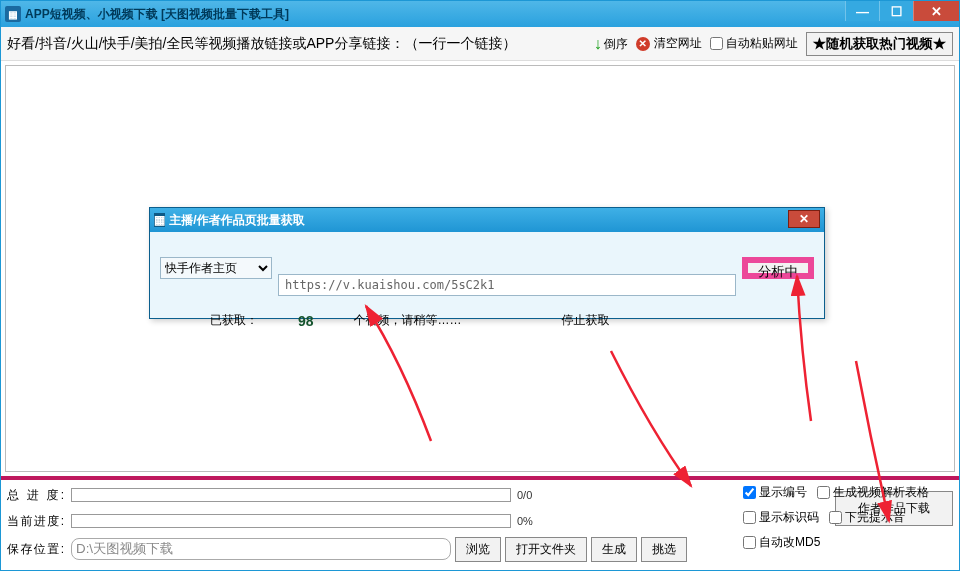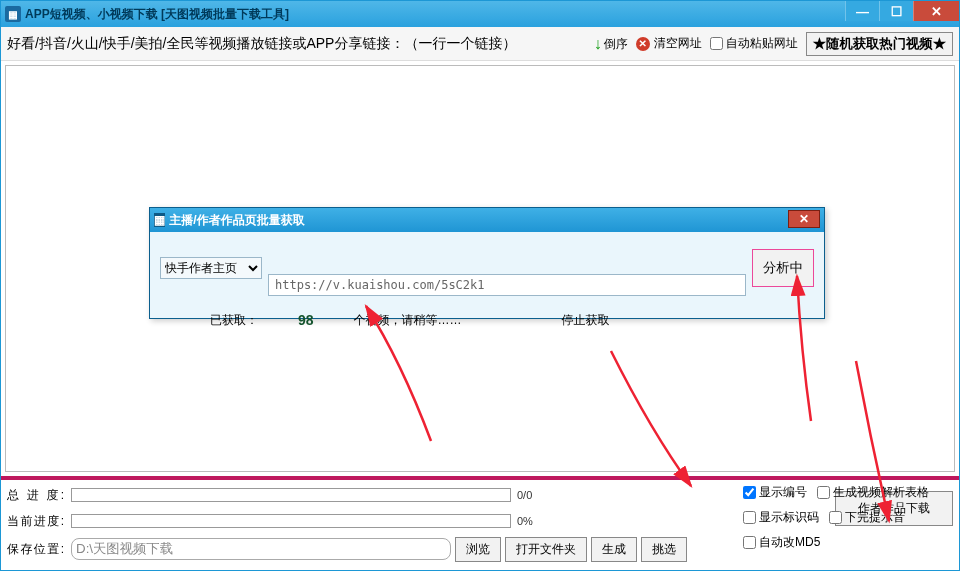--- a/index.html
+++ b/index.html
@@ -112,24 +112,24 @@
     height:24px;
     background:linear-gradient(#3fb0e6,#1f95d4);
     color:#fff;font-weight:bold;
     display:flex;align-items:center;padding-left:4px;gap:4px;
     position:relative;
   }
   .modal .mtitle .appicon{background:#0d5a86;}
   .modal .mclose{position:absolute;right:4px;top:2px;width:32px;height:18px;background:#c94b3b;color:#fff;display:flex;align-items:center;justify-content:center;font-size:12px;border:1px solid #7a1f12;}
   .modal .mbody{padding:8px 10px 4px 10px;}
   .modal .inrow{display:flex;gap:6px;align-items:center;}
-  .modal select{height:22px;border:1px solid #9bb7c9;background:#f4f9fc;font-size:12px;width:102px;}
+  .modal select{height:22px;border:1px solid #9bb7c9;background:#f4f9fc;font-size:12px;width:112px;}
   .modal .urlinput{flex:1;height:22px;border:1px solid #9bb7c9;padding:0 6px;font-family:Consolas,monospace;font-size:12px;color:#666;margin-top:34px;}
-  .modal .anabtn{height:38px;border:1px solid #ec4899;background:#f2f2f2;padding:0 10px;}
-  .modal .statrow{display:flex;gap:40px;align-items:flex-start;margin-top:16px;padding-left:50px;}
+  .modal .anabtn{height:22px;border:6px solid #ec4899;background:#f2f2f2;padding:0 10px;}
+  .modal .statrow{display:flex;gap:40px;align-items:flex-end;margin-top:16px;padding-left:50px;}
   .modal .statrow .count{color:#14532d;font-weight:bold;font-size:14px;}
   
   .arrow-svg{position:absolute;pointer-events:none;z-index:20;}
 </style>
 </head>
 <body>
 
 <div class="titlebar">
   <span class="appicon">▦</span>
   <span>APP短视频、小视频下载  [天图视频批量下载工具]</span>

